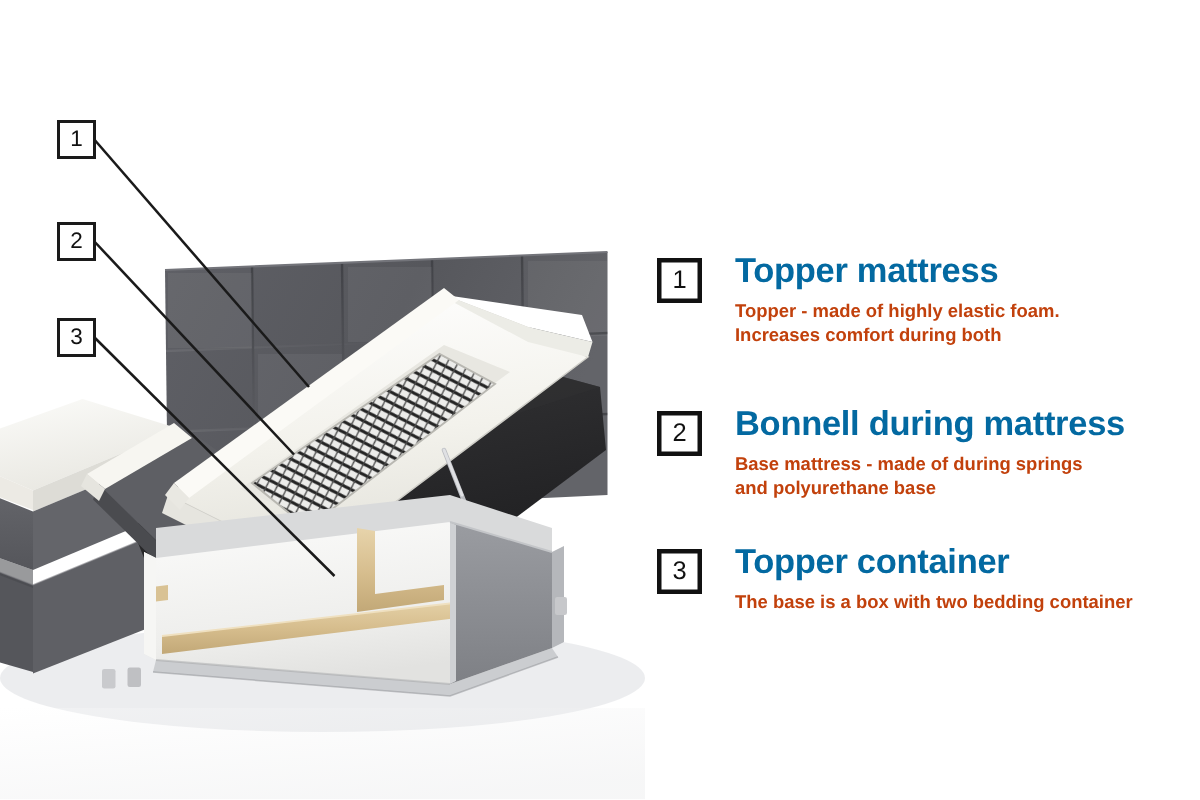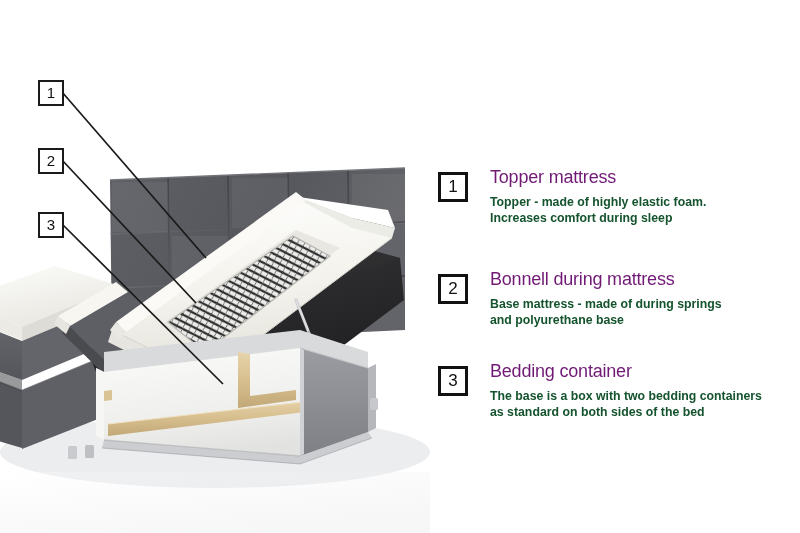--- a/index.html
+++ b/index.html
@@ -78,32 +78,32 @@
     line-height: 24px;
     text-align: center;
     margin-top: 4px;
     box-sizing: content-box;
   }
   .legend-text {
     flex: 1 1 auto;
     padding-left: 22px;
   }
   .legend-title {
-    font-size: 18px;
-    font-weight: normal;
-    color: #701a75;
+    font-size: 23px;
+    font-weight: bold;
+    color: #0369a1;
     letter-spacing: -0.2px;
     line-height: 1.05;
     margin: 0 0 7px 0;
     white-space: nowrap;
   }
   .legend-desc {
     font-size: 12.3px;
     font-weight: bold;
-    color: #14532d;
+    color: #c2410c;
     line-height: 1.32;
     margin: 0;
   }
   .legend-desc span { display: block; }
 </style>
 </head>
 <body>
 
 <div id="page">
 
@@ -305,41 +305,40 @@
   </div>
 
   <div id="legend">
 
     <div class="legend-row" id="legend-row-1">
       <div class="legend-num">1</div>
       <div class="legend-text">
         <p class="legend-title">Topper mattress</p>
         <p class="legend-desc">
           <span>Topper - made of highly elastic foam.</span>
-          <span>Increases comfort during sleep</span>
+          <span>Increases comfort during both</span>
         </p>
       </div>
     </div>
 
     <div class="legend-row" id="legend-row-2">
       <div class="legend-num">2</div>
       <div class="legend-text">
         <p class="legend-title">Bonnell during mattress</p>
         <p class="legend-desc">
           <span>Base mattress - made of during springs</span>
           <span>and polyurethane base</span>
         </p>
       </div>
     </div>
 
     <div class="legend-row" id="legend-row-3">
       <div class="legend-num">3</div>
       <div class="legend-text">
-        <p class="legend-title">Bedding container</p>
+        <p class="legend-title">Topper container</p>
         <p class="legend-desc">
-          <span>The base is a box with two bedding containers</span>
-          <span>as standard on both sides of the bed</span>
+          <span>The base is a box with two bedding container</span>
         </p>
       </div>
     </div>
 
   </div>
 </div>
 
 </body></html>

